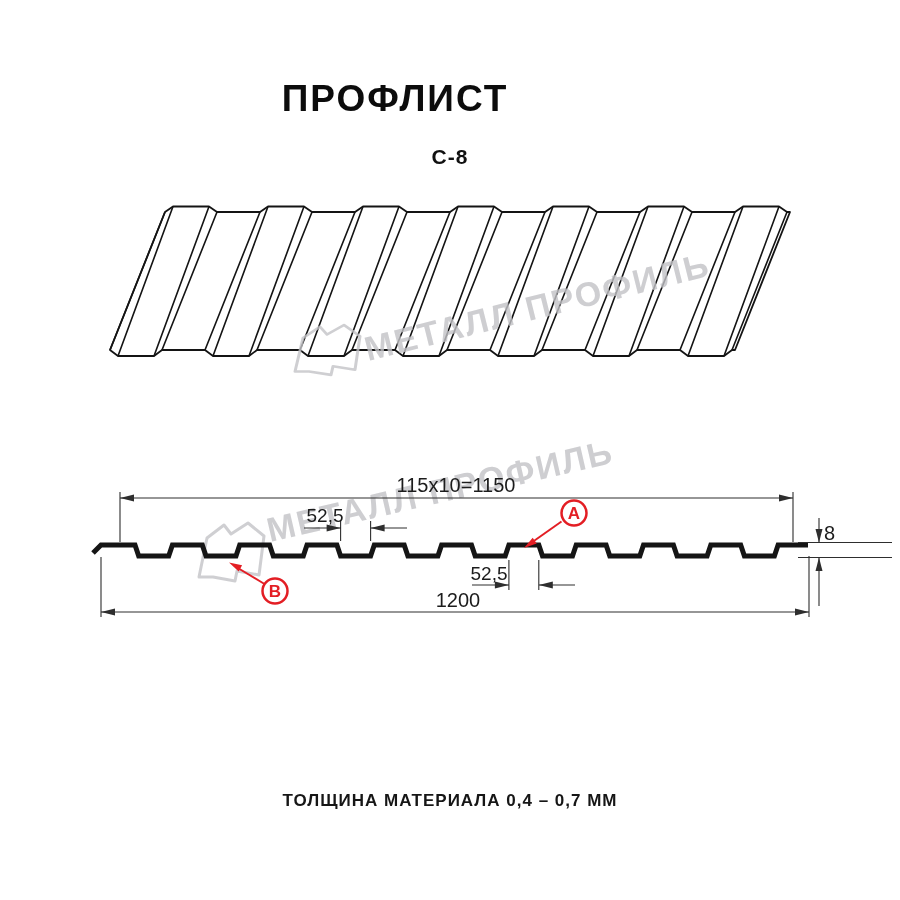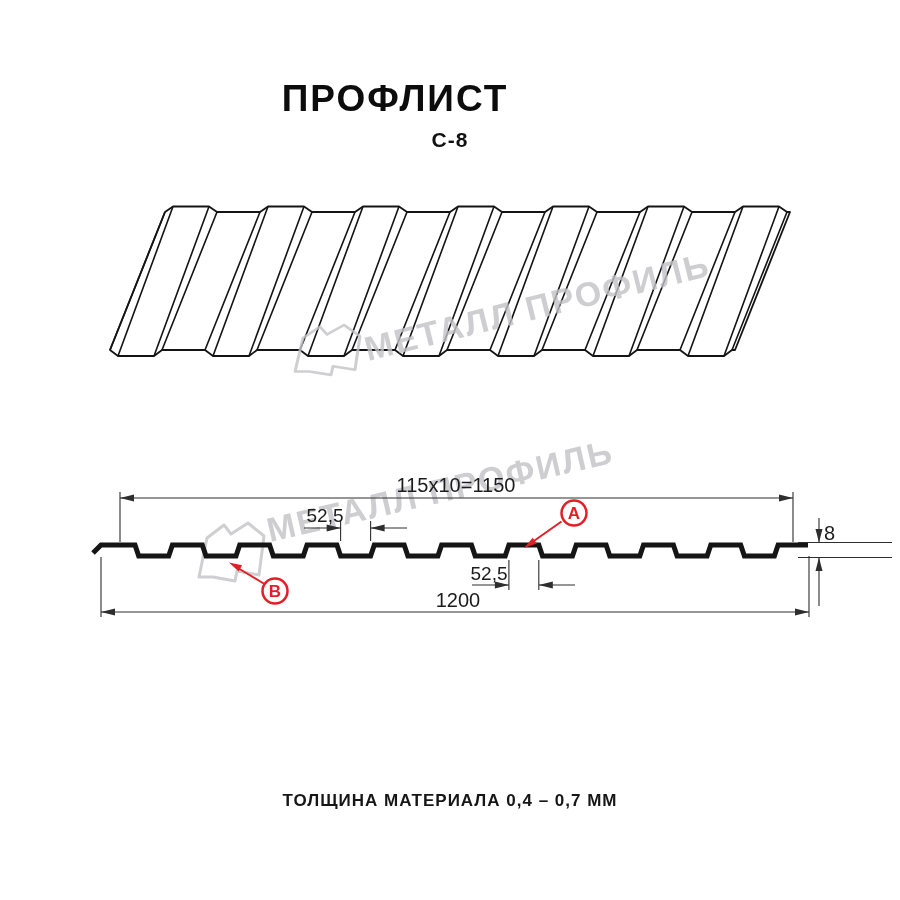--- a/index.html
+++ b/index.html
@@ -1,20 +1,20 @@
 <!DOCTYPE html>
 <html><head>
 <meta charset="utf-8">
 <style>
   html,body{margin:0;padding:0;background:#ffffff;}
   .canvas{position:relative;width:900px;height:900px;background:#ffffff;overflow:hidden;
           font-family:"Liberation Sans", sans-serif;}
   .title{position:absolute;top:78px;left:0;width:790px;text-align:center;
          font-size:37px;font-weight:bold;letter-spacing:2px;color:#0c0c0c;margin:0;}
-  .subtitle{position:absolute;top:128px;left:0;width:900px;text-align:center;
+  .subtitle{position:absolute;top:145px;left:0;width:900px;text-align:center;
          font-size:21px;font-weight:600;letter-spacing:1px;color:#111;margin:0;}
   .footer{position:absolute;top:791px;left:0;width:900px;text-align:center;
          font-size:17px;font-weight:600;letter-spacing:1px;color:#161616;margin:0;}
   svg{position:absolute;}
   #sheet3d{left:80px;top:185px;}
   #xsec{left:0;top:430px;}
   .sheetline{fill:#ffffff;stroke:#141414;stroke-width:1.8;stroke-linejoin:round;}
   .ribline{fill:none;stroke:#141414;stroke-width:1.6;}
   .profile{fill:none;stroke:#151515;stroke-width:5;stroke-linejoin:miter;}
   .dim{stroke:#2e2e2e;stroke-width:1.1;fill:none;}

